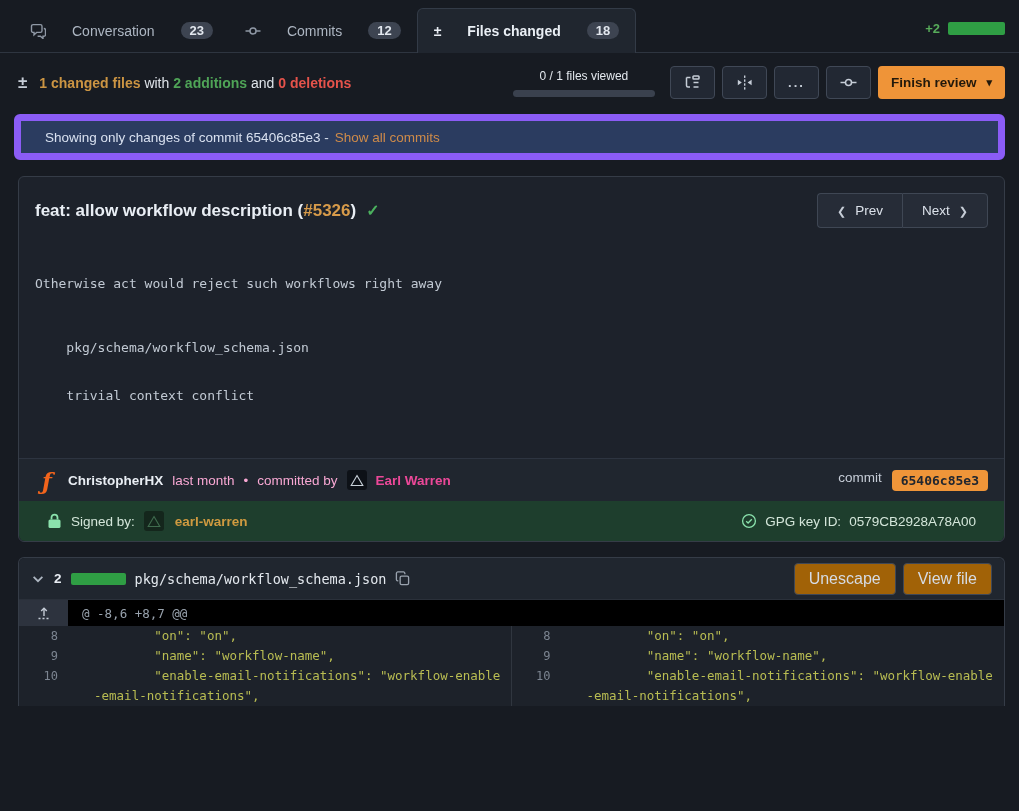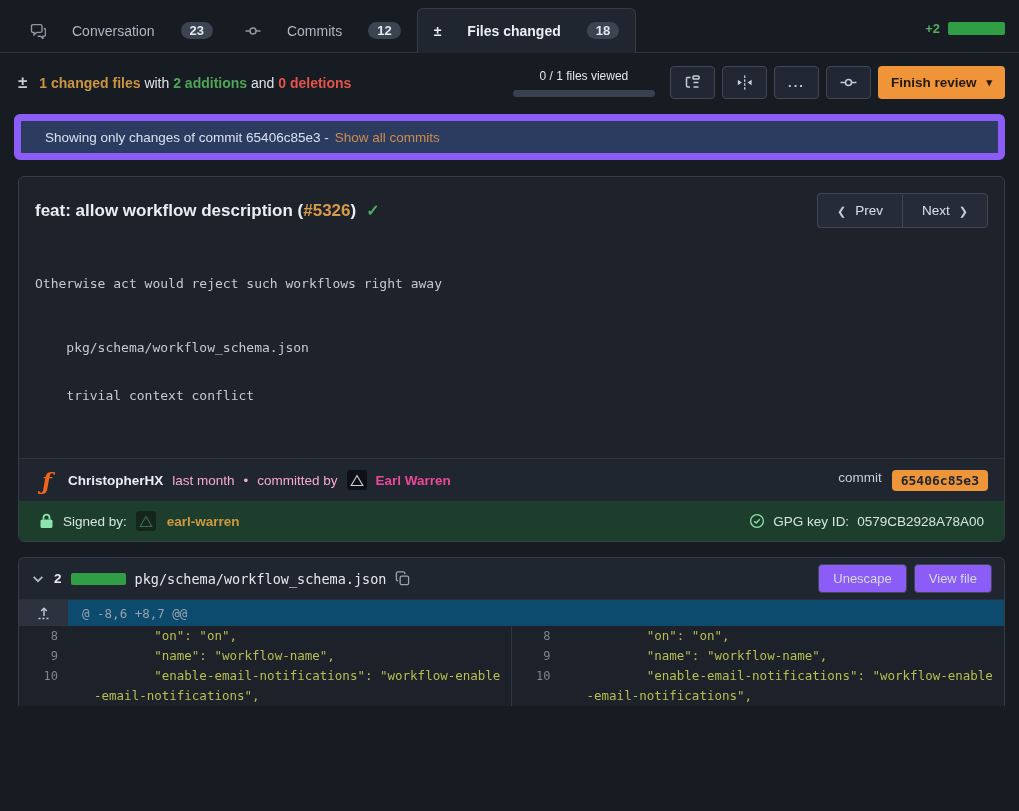--- a/index.html
+++ b/index.html
@@ -56,37 +56,37 @@
   .authorbar { display:flex; align-items:center; gap:9px; background:#20262f; border-top:1px solid #2d3440; padding:9px 16px; font-size:13.5px; }
   .avatar-f { width:24px; height:24px; display:flex; align-items:center; justify-content:center; font-size:23px; font-weight:700; font-style:italic; color:#f2641c; font-family:"DejaVu Serif", serif; }
   .avatar-tri { width:20px; height:20px; background:#0d1117; border-radius:3px; display:flex; align-items:center; justify-content:center; }
   .authorbar .uname { font-weight:700; color:#e9eef4; cursor:pointer; }
   .authorbar .muted { color:#f9a8d4; }
   .authorbar .committer { font-weight:700; color:#ec4899; cursor:pointer; }
   .commit-right { margin-left:auto; display:flex; align-items:flex-start; gap:10px; }
   .commit-right .clabel { color:#c6cdd7; }
   .sha-badge { font-family:"DejaVu Sans Mono", monospace; font-size:13px; font-weight:700; background:#ef9539; color:#20262f; padding:3px 9px; border-radius:4px; cursor:pointer; }
 
-  .signedbar { display:flex; align-items:center; gap:9px; background:#1e3e2d; padding:10px 20px; border-radius:0 0 6px 6px; font-size:13.5px; color:#d4e6da; }
+  .signedbar { display:flex; align-items:center; gap:9px; background:#1e3e2d; padding:10px 28px; border-radius:0 0 6px 6px; font-size:13.5px; color:#d4e6da; }
   .signedbar .signer { font-weight:700; color:#cf9a40; cursor:pointer; margin-left:2px; }
   .avatar-tri.green { background:#14261c; }
   .gpg-right { margin-left:auto; display:flex; align-items:center; gap:8px; color:#d4e6da; }
 
   
   .diffbox { margin:15px 14px 0 18px; border:1px solid #353c47; border-bottom:none; border-radius:6px 6px 0 0; background:#1d222a; }
   .filehead { display:flex; align-items:center; gap:9px; padding:8px 12px; background:#20262f; border-radius:6px 6px 0 0; height:41px; }
   .filehead .fstat { font-weight:700; font-size:13.5px; color:#e9eef4; }
   .fmeter { width:55px; height:12px; background:#2f9e44; border-radius:2px; }
   .fname { font-family:"DejaVu Sans Mono", monospace; font-size:13.5px; color:#e3e8ee; cursor:pointer; }
   .fh-btns { margin-left:auto; display:flex; gap:7px; }
-  .fh-btn { padding:6px 14px; font-size:13px; background:#8b5cf6; border:1px solid #404856; border-radius:4px; color:#d5dbe4; cursor:pointer; }
+  .fh-btn { padding:6px 14px; font-size:16px; background:#a16207; border:1px solid #404856; border-radius:4px; color:#d5dbe4; cursor:pointer; }
 
   .hunkrow { display:flex; height:27px; border-top:1px solid #2a303a; }
   .hunk-gutter { width:49px; background:#2d333e; display:flex; align-items:center; justify-content:center; cursor:pointer; color:#c6cdd7; }
-  .hunk-text { flex:1; background:#0c4a6e; font-family:"DejaVu Sans Mono", monospace; font-size:12.5px; color:#98a2ad; line-height:27px; padding-left:14px; }
+  .hunk-text { flex:1; background:#000000; font-family:"DejaVu Sans Mono", monospace; font-size:12.5px; color:#98a2ad; line-height:27px; padding-left:14px; }
 
   .difftable { display:flex; }
   .pane { width:493px; }
   .pane.left { border-right:1px solid #30363f; }
   .drow { display:flex; }
   .dnum { width:49px; flex:none; font-family:"DejaVu Sans Mono", monospace; font-size:12px; color:#7c8591; text-align:right; padding-right:10px; line-height:20px; cursor:pointer; }
   .dsign { width:26px; flex:none; font-family:"DejaVu Sans Mono", monospace; font-size:12.5px; line-height:20px; text-align:center; color:#cfe6d6; }
   .dcode { flex:1; font-family:"DejaVu Sans Mono", monospace; font-size:12.5px; line-height:20px; color:#b9bd52; white-space:pre-wrap; word-break:break-all; padding-right:4px; }
 
   svg { display:block; }

